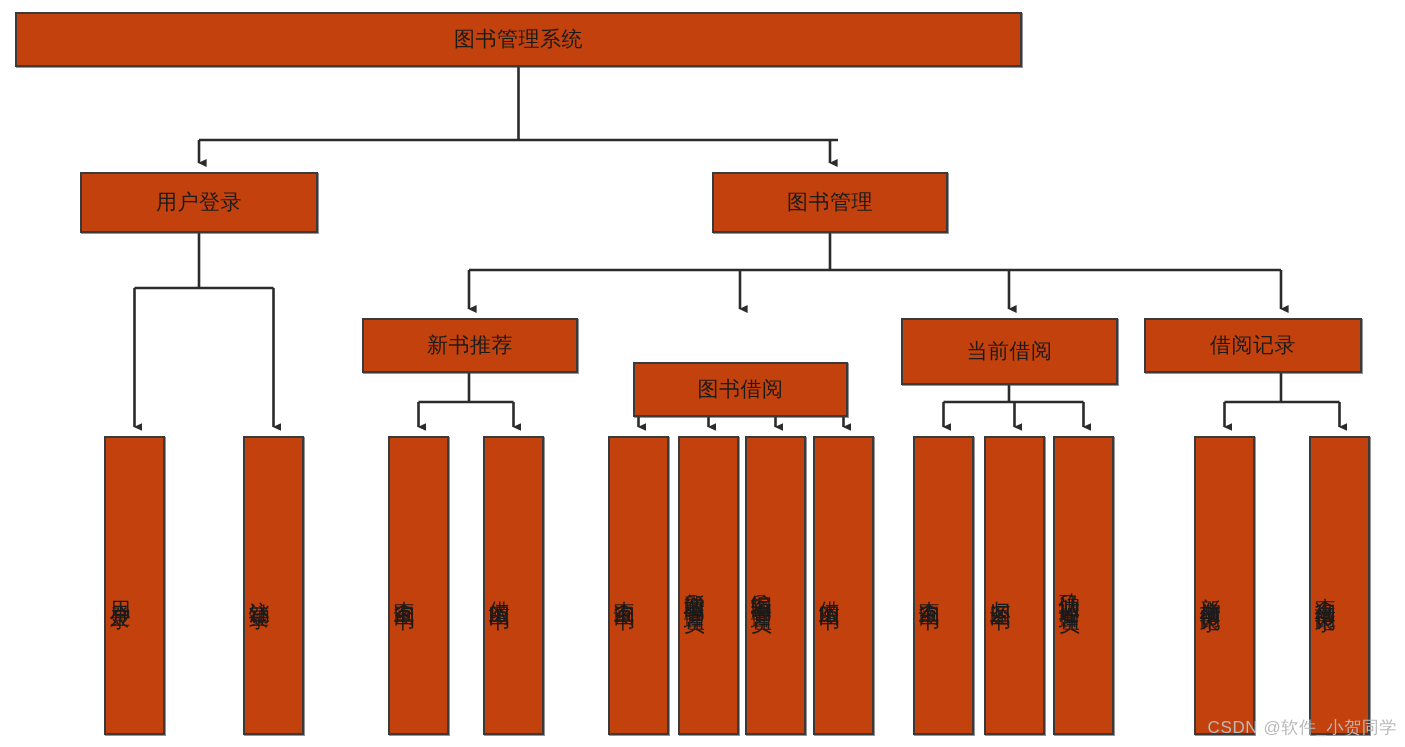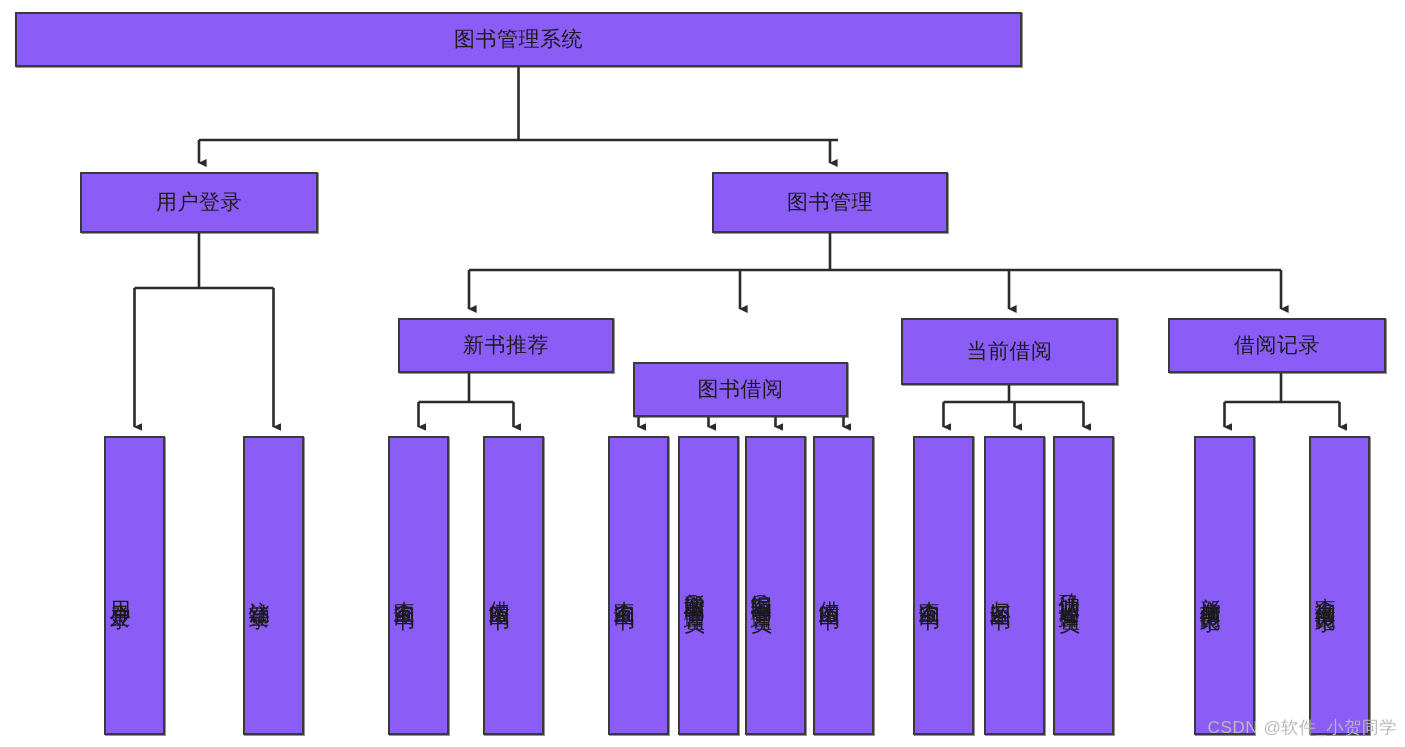--- a/index.html
+++ b/index.html
@@ -18,21 +18,21 @@
   #diagram-root {
     position: absolute;
     left: 0;
     top: 0;
     width: 1405px;
     height: 747px;
   }
   .node {
     position: absolute;
     box-sizing: border-box;
-    background: #8b5cf6;
+    background: #c2410c;
     border: 2px solid #3a3a3a;
     box-shadow: 1px 1px 0 0 rgba(60,60,60,0.55);
     display: flex;
     align-items: center;
     justify-content: center;
     overflow: hidden;
   }
   .node .label {
     color: #1b1b1b;
     font-size: 21px;
@@ -140,30 +140,30 @@
 
   <div id="nodes-level1">
       <div class="node" style="left: 80px; top: 172px; width: 238px; height: 61px;">
         <span class="label">用户登录</span>
       </div>
       <div class="node" style="left: 712px; top: 172px; width: 236px; height: 61px;">
         <span class="label">图书管理</span>
       </div>
     </div>
   <div id="nodes-level2">
-      <div class="node" style="left: 362px; top: 318px; width: 216px; height: 55px; margin-left: 36px;">
+      <div class="node" style="left: 362px; top: 318px; width: 216px; height: 55px;">
         <span class="label">新书推荐</span>
       </div>
       <div class="node" style="left: 633px; top: 318px; width: 215px; height: 55px; margin-top: 44px;">
         <span class="label">图书借阅</span>
       </div>
       <div class="node" style="left: 901px; top: 318px; width: 217px; height: 67px;">
         <span class="label">当前借阅</span>
       </div>
-      <div class="node" style="left: 1168px; top: 318px; width: 218px; height: 55px;">
+      <div class="node" style="left: 1144px; top: 318px; width: 218px; height: 55px;">
         <span class="label">借阅记录</span>
       </div>
     </div>
   <div id="nodes-leaves">
       <div class="node vertical center" style="left: 104px; top: 436px; width: 61px; height: 299px;">
         <span class="label">用户登录</span>
       </div>
       <div class="node vertical center" style="left: 243px; top: 436px; width: 61px; height: 299px;">
         <span class="label">注销登录</span>
       </div>

